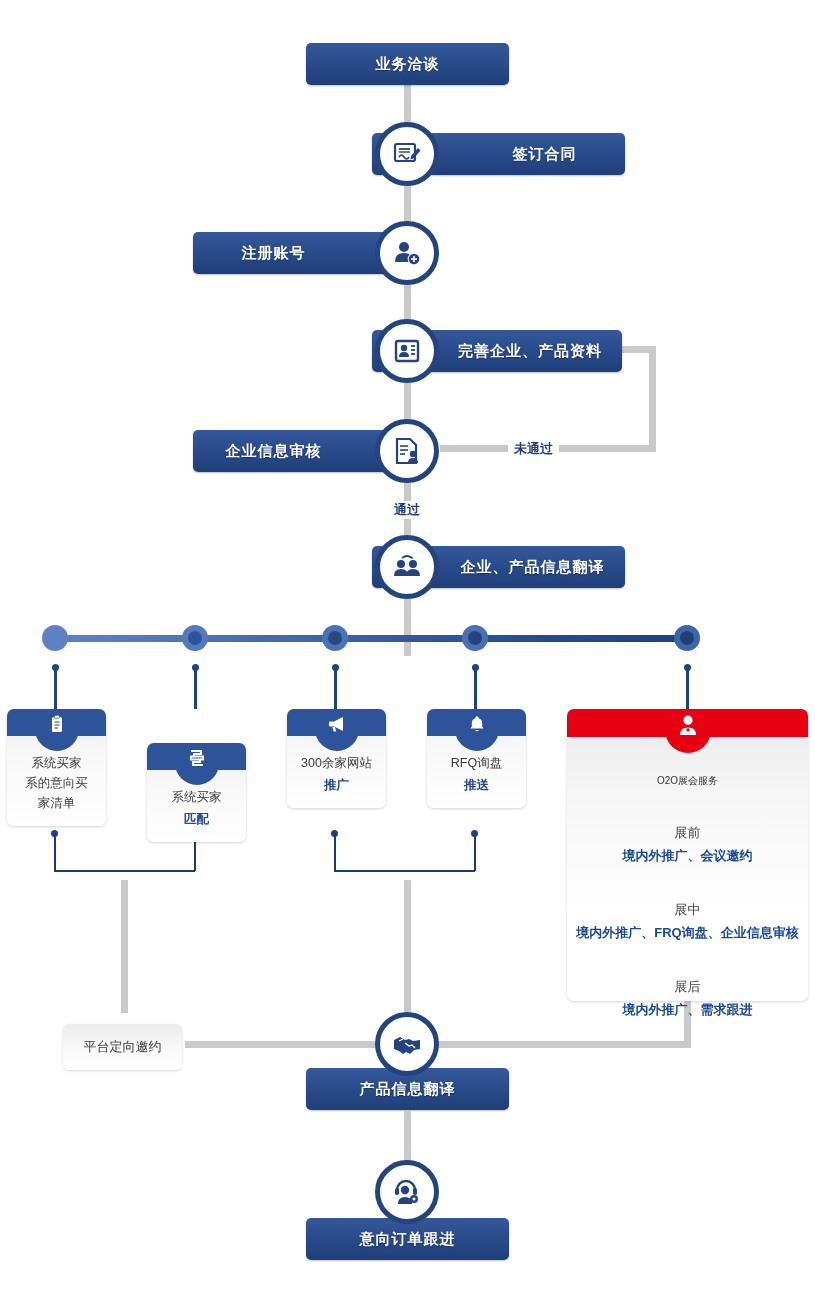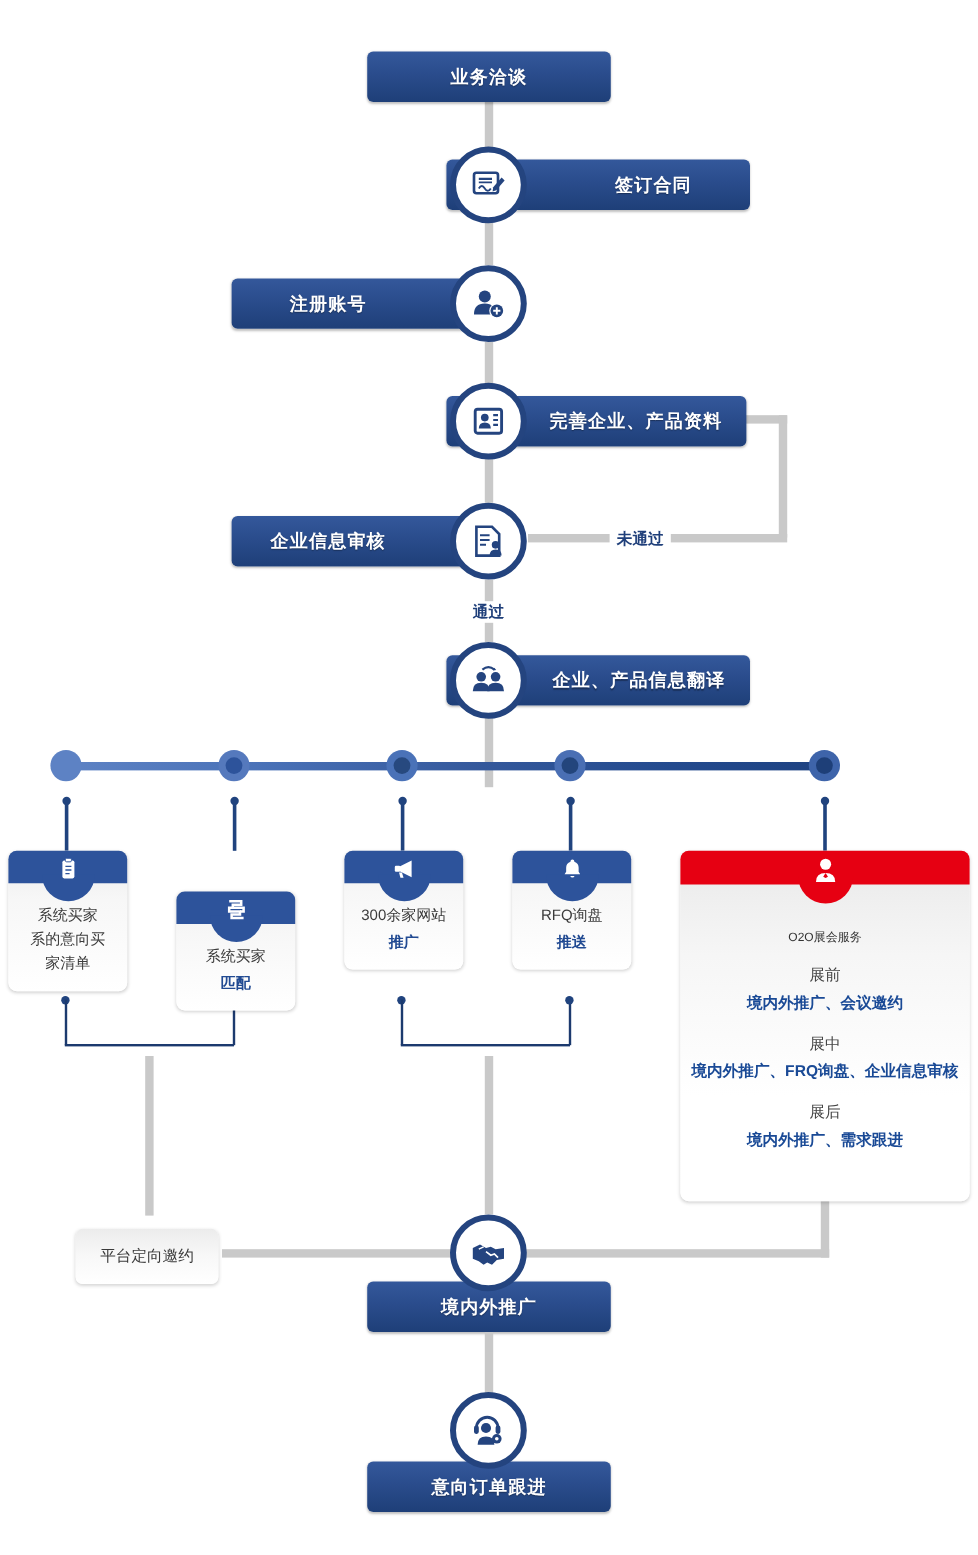--- a/index.html
+++ b/index.html
@@ -77,21 +77,21 @@
   
   #o2o{
     position:absolute;left:567px;top:709px;width:241px;height:292px;
     background:linear-gradient(180deg,#e9e9e9 0%,#f6f6f6 30%,#ffffff 70%);
     border-radius:7px;box-shadow:0 1px 3px rgba(0,0,0,.18);z-index:5;
   }
   #o2o .head{position:relative;height:28px;background:#e60012;border-radius:7px 7px 0 0;}
   #o2o .head .bump{position:absolute;left:50%;top:21px;width:46px;height:23px;margin-left:-23px;background:#e60012;border-radius:0 0 23px 23px;}
   #o2o .head .ic{position:absolute;left:50%;top:4px;margin-left:-12px;width:24px;height:24px;z-index:2;}
   #o2o .title{margin-top:37px;text-align:center;font-size:10px;color:#333;}
-  #o2o .grp{margin-top:16px;text-align:center;}
+  #o2o .grp{margin-top:36px;text-align:center;}
   #o2o .grp .lbl{font-size:13px;color:#444;}
   #o2o .grp .val{font-size:13px;color:#1a4a96;font-weight:bold;margin-top:5px;}
 
   
   .ushape{position:absolute;z-index:2;}
   .ushape .v{position:absolute;width:2px;background:#1c3a6e;}
   .ushape .h{position:absolute;height:2px;background:#1c3a6e;}
   .ushape .d{position:absolute;width:7px;height:7px;border-radius:50%;background:#20437e;}
 
   
@@ -342,21 +342,21 @@
 
   <div class="glabel" style="left:63px;top:1024px;width:119px;height:46px;">
     <span>平台定向邀约</span>
   </div>
   <div class="gline" style="left:185px;top:1041px;width:196px;height:7px;"></div>
 
   <div class="gline" style="left:684px;top:1001px;width:7px;height:47px;"></div>
   <div class="gline" style="left:434px;top:1041px;width:257px;height:7px;"></div>
 
   <div class="pill" style="left:306px;top:1068px;width:203px;height:42px;">
-    <span>境内外推广</span>
+    <span>产品信息翻译</span>
   </div>
   <div class="circ" style="left:375px;top:1012px;">
     <svg width="32" height="32" viewBox="0 0 32 32">
       <path d="M3 12 l6 -3 l5 3 l4 -1 l4 2 l7 -1 v9 l-6 1 l-4 4 l-4 -2 l-3 2 l-4 -3 l-5 -2 z" fill="#24447f"></path>
       <path d="M14 15 l4 3 l3 -1 l3 3" stroke="#fff" stroke-width="1.4" fill="none"></path>
       <path d="M8 13 l4 -2" stroke="#fff" stroke-width="1.2"></path>
     </svg>
   </div>
 
   <div class="gline" style="left:404px;top:1110px;width:7px;height:52px;"></div>

